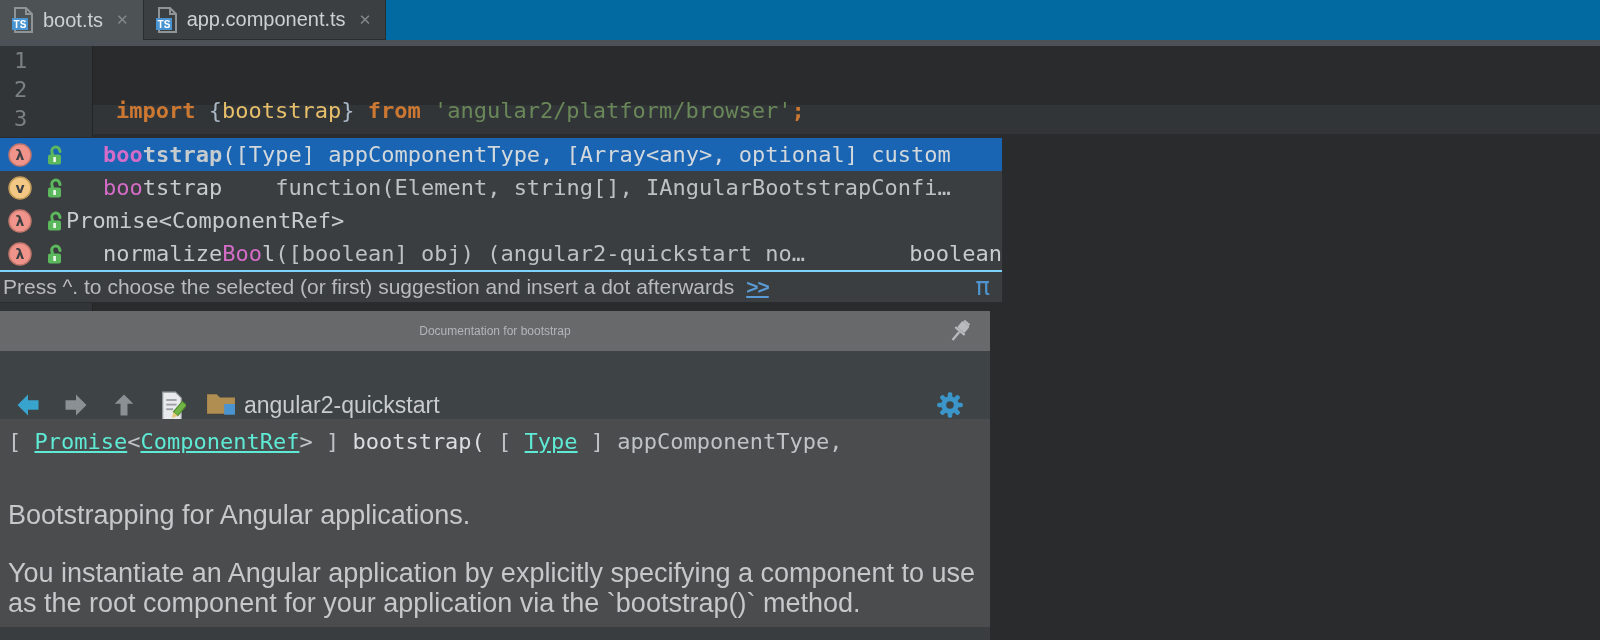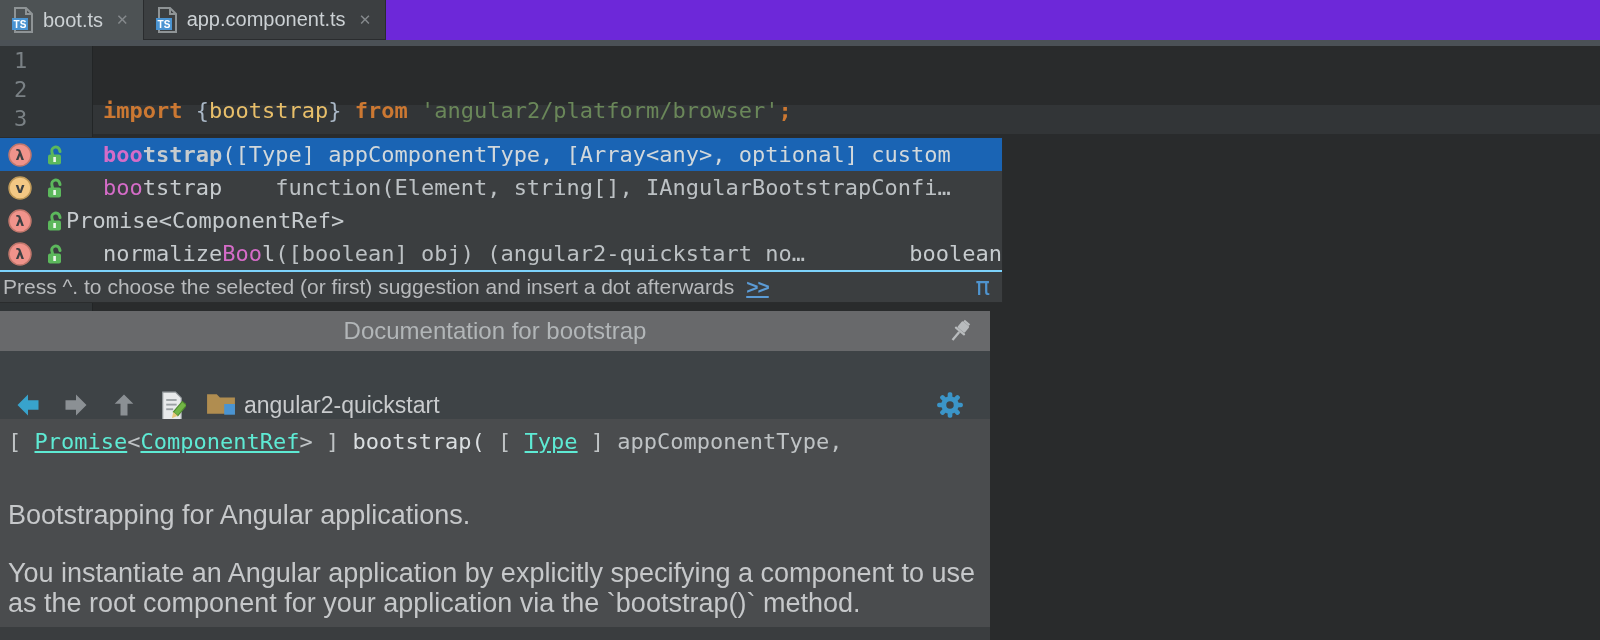--- a/index.html
+++ b/index.html
@@ -1,37 +1,37 @@
 <!DOCTYPE html>
 <html><head>
 <meta charset="utf-8">
 <style>
   html,body{margin:0;padding:0;background:#1e1f20;}
   .screen{position:relative;width:1600px;height:640px;background:#292b2c;overflow:hidden;
           font-family:"Liberation Sans",sans-serif;}
 
   
-  .tabbar{position:absolute;left:0;top:0;width:1600px;height:40px;background:#6d28d9;display:flex;}
+  .tabbar{position:absolute;left:0;top:0;width:1600px;height:40px;background:#0369a1;display:flex;}
   .tab-strip{position:absolute;left:0;top:40px;width:1600px;height:6px;background:#4b5156;}
   .tab{display:flex;align-items:center;gap:9px;padding:0 14px 0 12px;height:40px;
        color:#ccd1d4;font-size:20px;box-sizing:border-box;cursor:default;}
   .tab.active{background:#4d5254;}
   .tab.inactive{background:#3c3f41;border:1px solid #2a2c2e;border-top:none;}
   .tab-close{color:#85898c;font-size:15px;margin-left:4px;}
   .ts-icon{width:22px;height:26px;position:relative;display:inline-block;}
 
   
   .editor{position:absolute;left:0;top:46px;width:1600px;height:594px;
           font-family:"DejaVu Sans Mono",monospace;font-size:22px;}
   .caret-line{position:absolute;left:0;top:59px;width:1600px;height:29px;background:#323537;}
   .gutter{position:absolute;left:0;top:0;width:92px;height:594px;background:#313537;
           border-right:1px solid #222526;color:#7a8185;z-index:1;}
   .gutter .ln{height:29px;line-height:29px;padding-left:14px;}
   .code{position:absolute;left:103px;top:0;z-index:2;white-space:pre;}
-  .code-line{height:29px;line-height:29px;color:#a9b7c6;}
+  .code-line{height:29px;line-height:29px;color:#a9b7c6;margin-left:13px;}
   .tk-keyword{color:#cc7832;font-weight:bold;}
   .tk-brace{color:#a9b7c6;}
   .tk-ident{color:#e8bf6a;}
   .tk-string{color:#6a8759;}
 
   
   .completion{position:absolute;left:0;top:137px;width:1003px;background:#3b3e40;
               border:1px solid #2a2c2d;border-left:none;box-sizing:border-box;z-index:10;
               font-family:"DejaVu Sans Mono",monospace;font-size:22px;}
   .c-row{display:flex;align-items:center;height:33px;overflow:hidden;}
@@ -48,21 +48,21 @@
   .hint-row{display:flex;align-items:center;height:30px;border-top:2px solid #7dd3fc;
             font-family:"Liberation Sans",sans-serif;font-size:21px;color:#b8babc;padding-left:3px;}
   .hint-link{color:#5b9bd5;font-weight:bold;text-decoration:underline;letter-spacing:-1px;
              margin-left:12px;cursor:pointer;}
   .pi{color:#4f94cf;font-size:24px;margin-left:auto;margin-right:12px;
       font-family:"DejaVu Sans",sans-serif;}
 
   
   .docpopup{position:absolute;left:0;top:311px;width:990px;height:329px;z-index:10;}
   .doc-header{position:relative;height:40px;background:#68696b;text-align:center;
-              line-height:40px;color:#b2b6b8;font-size:24px;}
+              line-height:40px;color:#b2b6b8;font-size:12px;}
   .pin{position:absolute;right:16px;top:6px;width:28px;height:28px;}
   .doc-toolbar{height:68px;background:#3e4346;display:flex;align-items:flex-end;padding-left:14px;}
   .tb-btn{width:28px;height:28px;margin-right:20px;flex:none;cursor:pointer;}
   .tb-label{color:#c9cbcd;font-size:23px;margin-left:4px;}
   .tb-gear{margin-left:auto;margin-right:26px;width:28px;height:28px;cursor:pointer;}
   .doc-content{position:relative;height:221px;background:#4a4c4e;color:#c6c8ca;
                padding:10px 0 0 8px;box-sizing:border-box;overflow:hidden;}
   .doc-sig{font-family:"DejaVu Sans Mono",monospace;font-size:22px;white-space:pre;color:#bfc3c5;}
   .sg-plain{color:#bfc3c5;}
   .sg-bold{color:#dadee0;font-weight:normal;}

